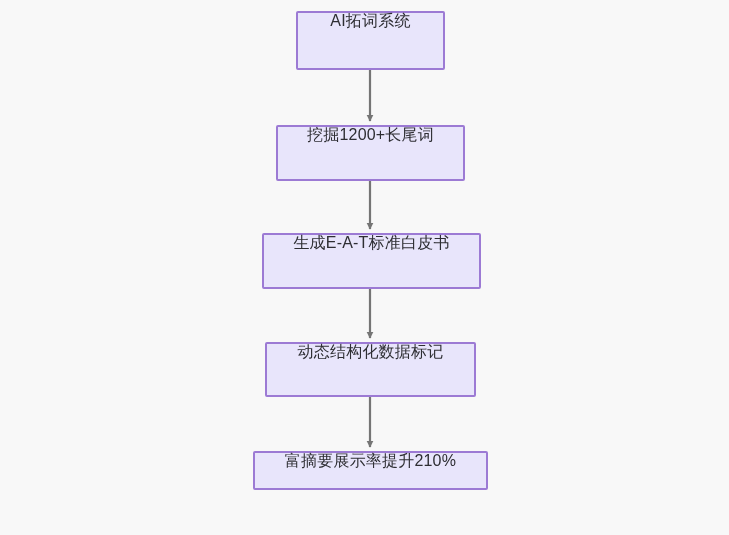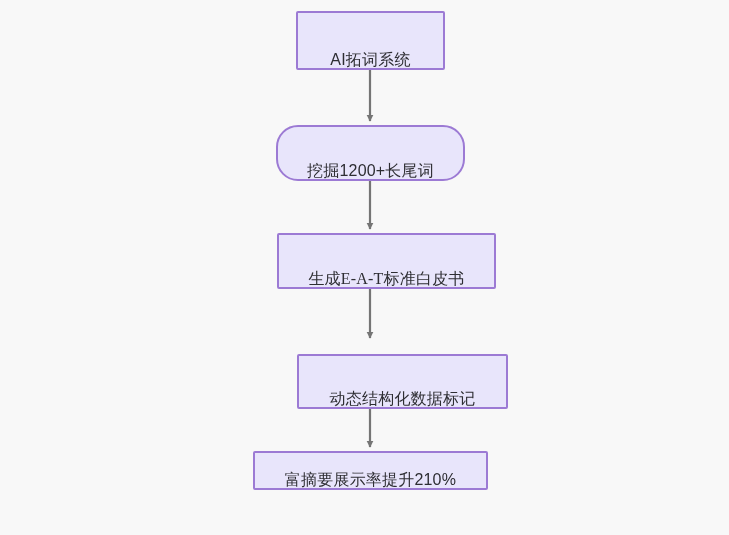--- a/index.html
+++ b/index.html
@@ -26,21 +26,21 @@
     height: 535px;
     pointer-events: none;
   }
   .node {
     position: absolute;
     box-sizing: border-box;
     background: #e8e5fb;
     border: 2px solid #9c7ad4;
     border-radius: 2px;
     display: flex;
-    align-items: flex-end;
+    align-items: flex-start;
     justify-content: center;
   }
   .node-label {
     font-size: 16px;
     line-height: 1;
     color: #2e2e33;
     letter-spacing: 0.2px;
     white-space: nowrap;
   }
 </style>
@@ -66,29 +66,29 @@
     </g>
     <g>
       <line x1="370" y1="397" x2="370" y2="447" stroke="#757575" stroke-width="2.2" marker-end="url(#arrowhead)"></line>
     </g>
   </svg>
 
   <div class="node" style="left:296px; top:11px; width:149px; height:59px;">
     <span class="node-label">AI拓词系统</span>
   </div>
 
-  <div class="node" style="left:276px; top:125px; width:189px; height:56px;border-radius:22px;">
+  <div class="node" style="left:276px; top:125px; width:189px; height:56px;">
     <span class="node-label">挖掘1200+长尾词</span>
   </div>
 
-  <div class="node" style="left:277px; top:233px; width:219px; height:56px;font-family:Liberation Serif, serif;">
+  <div class="node" style="left:262px; top:233px; width:219px; height:56px;">
     <span class="node-label">生成E-A-T标准白皮书</span>
   </div>
 
-  <div class="node" style="left:265px; top:354px; width:211px; height:55px;margin-left:32px;">
+  <div class="node" style="left:265px; top:342px; width:211px; height:55px;">
     <span class="node-label">动态结构化数据标记</span>
   </div>
 
   <div class="node" style="left:253px; top:451px; width:235px; height:39px;">
     <span class="node-label">富摘要展示率提升210%</span>
   </div>
 
 </div>
 
 </body></html>

